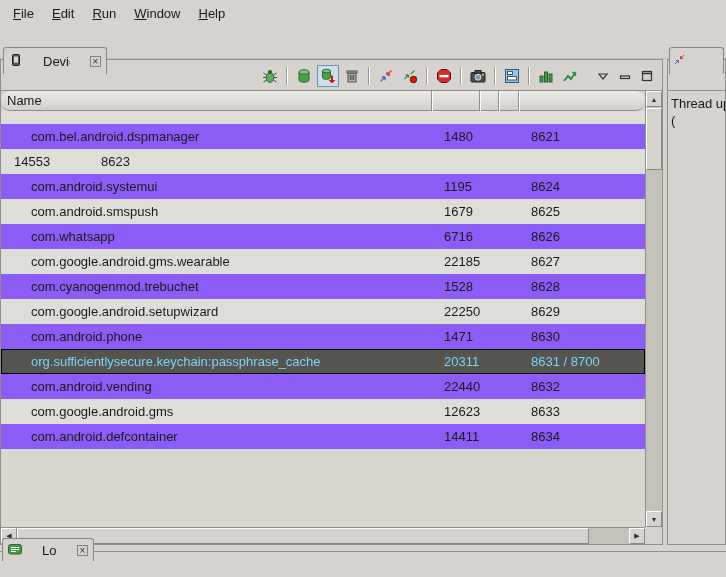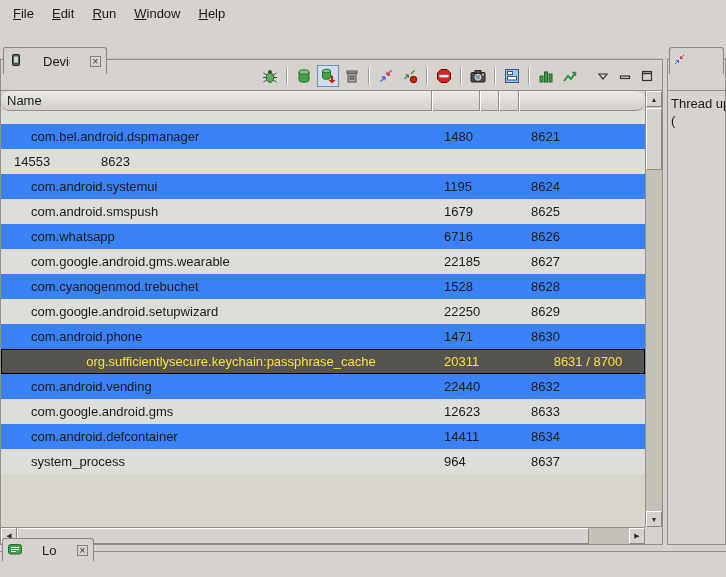--- a/index.html
+++ b/index.html
@@ -35,23 +35,23 @@
 
   
   .col-header { position:absolute; top:31px; left:0; right:17px; height:20px; background:linear-gradient(#eceae6,#d2cfc9); border-bottom:1px solid #918f89; display:flex; align-items:center;border-radius:9px; }
   .col-name  { width:430px; padding-left:6px; }
   .col-div { width:0; height:20px; border-left:1px solid #918f89; border-right:1px solid #ffffff; }
   .col-pid { width:46px; } .col-s1 { width:17px; } .col-s2 { width:18px; } .col-port { flex:1; }
 
   .table-body { position:absolute; top:51px; left:0; right:17px; bottom:17px; background:#d9d6d0; overflow:hidden; }
   .prow-partial { height:13px; background:#dfddd7; }
   .prow { display:flex; align-items:center; height:25px; white-space:nowrap; }
-  .prow.even-row { background:#3b82f6; }
+  .prow.even-row { background:#8b5cf6; }
   .prow.odd-row  { background:#dfddd7; }
-  .prow.selected { background:#55544e; color:#fde047; outline:1px solid #000000; outline-offset:-1px;text-align:center; }
+  .prow.selected { background:#55544e; color:#7dd3fc; outline:1px solid #000000; outline-offset:-1px; }
   .cell-name { width:430px; padding-left:30px; overflow:hidden; }
   .cell-pid  { width:48px; padding-left:13px; }
   .cell-s1 { width:19px; } .cell-s2 { width:20px; }
   .cell-port { flex:1; padding-left:13px; }
 
   
   .vscroll { position:absolute; top:31px; right:0; bottom:17px; width:17px; border-left:1px solid #918f89; background:#c4c1bb; }
   .hscroll { position:absolute; left:0; right:17px; bottom:0; height:17px; border-top:1px solid #918f89; background:#c4c1bb; }
   .sb-btn { position:absolute; width:16px; height:16px; background:#d6d3ce; border:1px solid; border-color:#ffffff #8a8880 #8a8880 #ffffff; display:flex; align-items:center; justify-content:center; font-size:7px; color:#2f2f2f; }
   .vscroll .up    { top:0; left:0; }
@@ -296,27 +296,20 @@
     <div class="cell-s2"></div>
     <div class="cell-port">8633</div>
   </div>
           <div class="prow even-row">
     <div class="cell-name">com.android.defcontainer</div>
     <div class="cell-pid">14411</div>
     <div class="cell-s1"></div>
     <div class="cell-s2"></div>
     <div class="cell-port">8634</div>
   </div>
-          <div class="prow odd-row">
-    <div class="cell-name">system_process</div>
-    <div class="cell-pid">964</div>
-    <div class="cell-s1"></div>
-    <div class="cell-s2"></div>
-    <div class="cell-port">8637</div>
-  </div>
         </div>
     </div>
 
     <div class="vscroll">
       <div class="sb-btn up">▲</div>
       <div class="v-thumb"></div>
       <div class="sb-btn down">▼</div>
     </div>
 
     <div class="hscroll">

